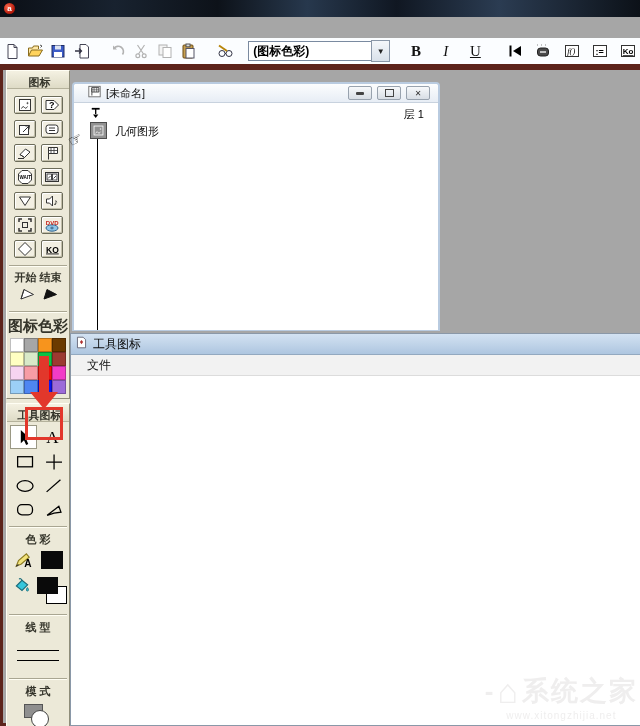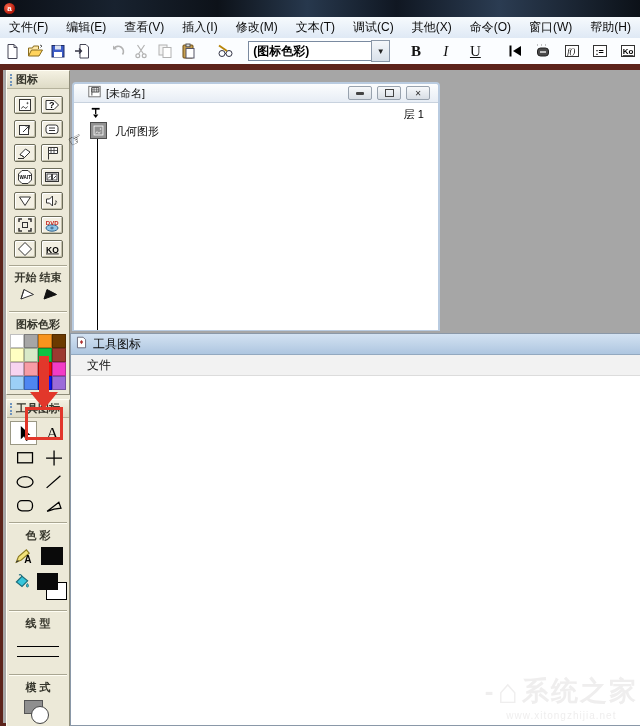--- a/index.html
+++ b/index.html
@@ -38,33 +38,33 @@
 
   
   .content{position:absolute;left:0;top:70px;width:640px;height:656px;box-sizing:border-box;
     border-left:3px solid #5c231b;border-bottom:3px solid #5c231b;background:#a6a6a6;}
   
   .sidebar{position:absolute;left:3px;top:0;width:64px;height:653px;background:#ece9d8;}
   .panel{background:#ece9d8;border:1px solid;border-color:#fffef4 #8f8d7a #8f8d7a #fffef4;
     box-sizing:border-box;}
   .panel-title{height:17px;display:flex;align-items:center;gap:4px;padding-left:3px;
     background:linear-gradient(#f4f1e2,#dedbc6);border-bottom:1px solid #b5b29c;
-    font-size:11px;font-weight:bold;color:#35352b;white-space:nowrap;overflow:hidden;}
+    font-size:11px;font-weight:bold;color:#35352b;white-space:nowrap;overflow:hidden;flex-direction:column;}
   .grip{width:0;height:12px;border-left:2px dotted #6f94bd;}
   .sep{height:0;border-top:1px solid #a9a692;border-bottom:1px solid #fffef4;margin:2px 2px;}
   .icon-grid{display:grid;grid-template-columns:1fr 1fr;justify-items:center;padding:4px 4px 2px;}
   .pal-btn{width:22px;height:18px;margin:3px 0;background:#f2efe2;border:1px solid #6c6c5a;
     border-radius:2px;box-shadow:inset 1px 1px 0 #fff,inset -1px -1px 0 #c2bfaa;
     display:flex;align-items:center;justify-content:center;padding:0;}
   .flag-row{display:flex;justify-content:space-around;font-size:11px;font-weight:bold;
     color:#35352b;padding:1px 6px 0;}
   .flag-icons{display:flex;justify-content:space-around;padding:1px 8px 3px;}
   .swatch-grid{display:grid;grid-template-columns:repeat(4,14px);justify-content:center;padding:2px 0 4px;}
   .swatch{width:14px;height:14px;box-sizing:border-box;border:1px solid rgba(0,0,0,.25);}
-  .colors-title{font-size:11px;font-weight:bold;color:#35352b;text-align:center;padding-top:2px;}
+  .colors-title{font-size:15px;font-weight:bold;color:#35352b;text-align:center;padding-top:2px;}
   
   .tool-grid{display:grid;grid-template-columns:1fr 1fr;justify-items:center;padding:3px 2px;}
   .tool-cell{width:27px;height:24px;display:flex;align-items:center;justify-content:center;
     background:transparent;border:none;padding:0;}
   .tool-cell.selected{background:#fff;border:1px solid #9a9884;}
   .sec-title{font-size:11px;font-weight:bold;color:#35352b;text-align:center;padding:2px 0;}
   .color-sec{padding:2px 4px 4px;}
   .crow{display:flex;align-items:flex-start;margin-bottom:4px;}
   .black-sq{width:22px;height:18px;background:#0a0a0a;margin-left:6px;}
   .overlap{position:relative;width:30px;height:27px;margin-left:4px;}
@@ -127,33 +127,20 @@
 </style>
 </head>
 <body>
 
 <div class="app">
 
   <div class="titlebar">
     <span class="app-logo">a</span>
   </div>
 
-  <div class="menubar" id="menubar">
-      <div class="menu-item">文件(F)</div>
-      <div class="menu-item">编辑(E)</div>
-      <div class="menu-item">查看(V)</div>
-      <div class="menu-item">插入(I)</div>
-      <div class="menu-item">修改(M)</div>
-      <div class="menu-item">文本(T)</div>
-      <div class="menu-item">调试(C)</div>
-      <div class="menu-item">其他(X)</div>
-      <div class="menu-item">命令(O)</div>
-      <div class="menu-item">窗口(W)</div>
-      <div class="menu-item">帮助(H)</div>
-    </div>
 
   <div class="toolbar" id="toolbar">
       <button class="tb-btn ">
         <svg width="16" height="16" viewBox="0 0 16 16">
           <path d="M4 1.5h6l3 3v11H4z" fill="#fff" stroke="#445"></path>
           <path d="M10 1.5v3h3" fill="none" stroke="#445"></path>
         </svg>
       </button>
       <button class="tb-btn">
         <svg width="16" height="16" viewBox="0 0 16 16">

